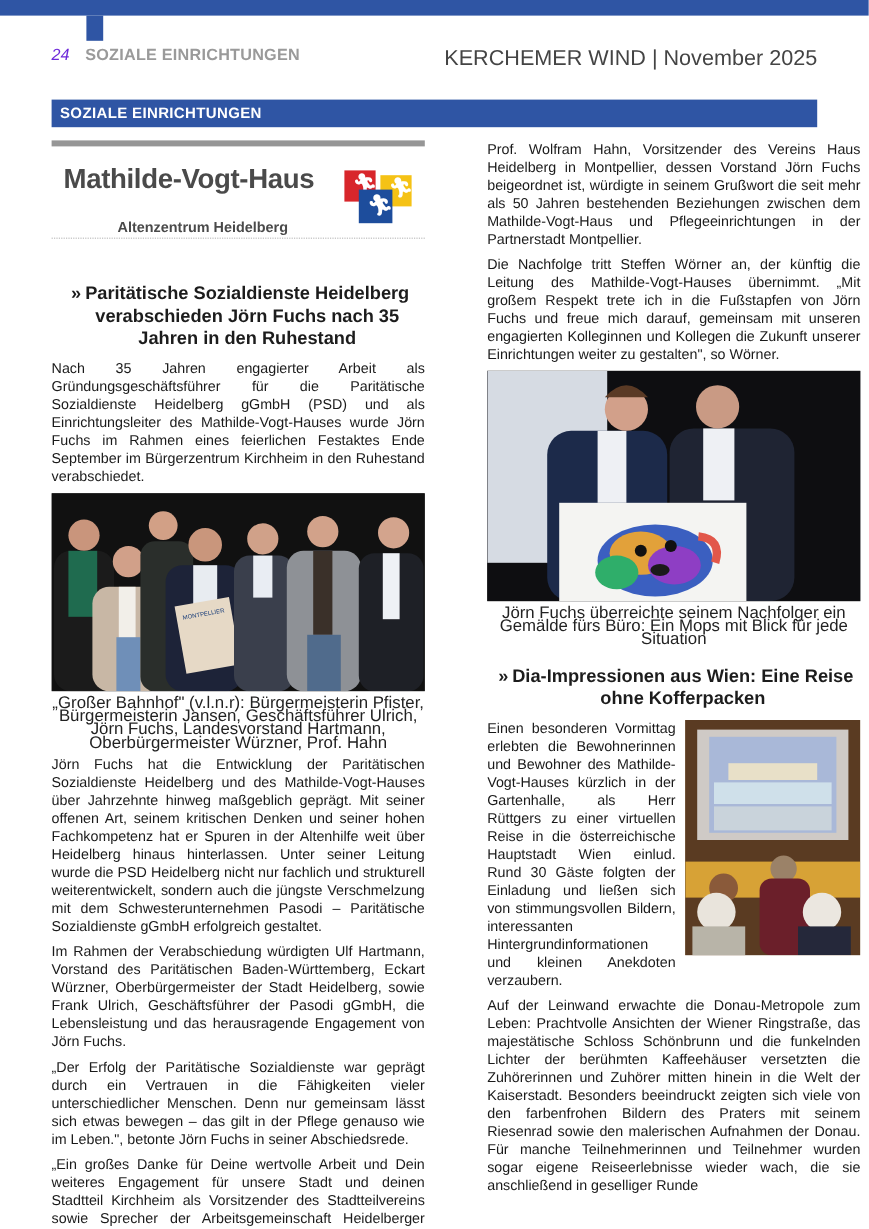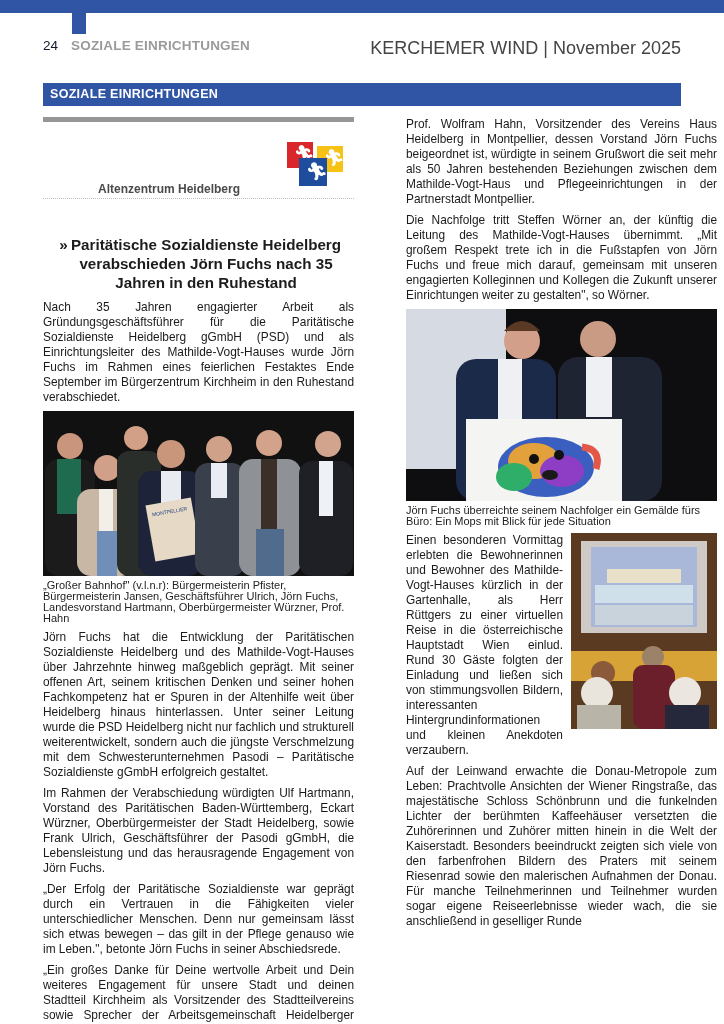--- a/index.html
+++ b/index.html
@@ -3,21 +3,21 @@
 <meta charset="utf-8">
 <style>
   html, body { margin: 0; padding: 0; }
   body {
     width: 724px; height: 1024px; background: #ffffff; position: relative; overflow: hidden;
     font-family: "Liberation Sans", sans-serif; color: #1a1a1a;
   }
   .top-bar { position: absolute; left: 0; top: 0; width: 724px; height: 13px; background: #2f55a4; }
   .top-tab { position: absolute; left: 72px; top: 13px; width: 14px; height: 21px; background: #2f55a4; }
   .running-head { position: absolute; top: 38px; left: 43px; right: 43px; height: 18px; font-size: 13.5px; }
-  .page-num { position: absolute; left: 0; top: 0; color: #0f172a; }
+  .page-num { position: absolute; left: 0; top: 0; color: #6d28d9; font-style: italic; }
   .section-name { position: absolute; left: 28px; top: 0; color: #9a9a9a; font-weight: bold; letter-spacing: 0.2px; }
   .issue { position: absolute; right: 0; top: 0; color: #444; font-size: 18px; }
   .section-band { position: absolute; left: 43px; top: 83px; width: 638px; height: 23px; background: #2f55a4; color: #fff; font-weight: bold; font-size: 12.5px; line-height: 23px; padding-left: 7px; box-sizing: border-box; letter-spacing: 0.3px; }
 
   .col { position: absolute; width: 311px; font-size: 11.9px; line-height: 15px; text-align: justify; hyphens: manual; }
   .col p { margin: 0 0 6px 0; }
   .col-left { left: 43px; top: 117px; }
   .col-right { left: 370px; top: 117px; margin-left: 36px; }
 
   .logo-block { position: relative; height: 76px; border-top: 5px solid #969696; border-bottom: 1px dotted #bdbdbd; margin-bottom: 36px; }
@@ -29,21 +29,21 @@
   .sq.yellow { left: 30px; top: 6px; background: #f5c215; }
   .sq.blue { left: 12px; top: 18px; width: 28px; height: 28px; background: #1d4d9c; }
   .fig { position: absolute; color: #fff; font-size: 16px; font-weight: bold; line-height: 1; }
 
   .headline { font-size: 15.2px; line-height: 19px; font-weight: bold; color: #1c1c1c; margin: 0 0 8px 0; padding-left: 15px; text-indent: -15px; text-align: center; }
   .headline .raquo { display: inline-block; width: 15px; text-indent: 0; }
 
   .photo { position: relative; overflow: hidden; }
   .photo-group { height: 165px; background: #121212; margin: 6px 0 4px 0; }
   .photo-pug { height: 192px; background: #0f0f12; margin: 6px 0 4px 0; }
-  .caption { font-size: 11px; line-height: 11px; color: #222; margin: 0 0 8px 0; text-align: left; }
+  .caption { font-size: 14px; line-height: 11px; color: #222; margin: 0 0 8px 0; text-align: center; }
 
   .vienna-wrap { overflow: hidden; }
   .vienna-photo { float: right; width: 146px; height: 196px; margin: 0 0 4px 8px; background: #6b4a2a; position: relative; overflow: hidden; }
   .vienna-text { text-align: justify; }
 </style>
 </head>
 <body>
 
 <div class="top-bar"></div>
 <div class="top-tab"></div>
@@ -51,20 +51,21 @@
 <div class="running-head">
   <span class="page-num">24</span>
   <span class="section-name">SOZIALE EINRICHTUNGEN</span>
   <span class="issue">KERCHEMER WIND | November 2025</span>
 </div>
 
 <div class="section-band">SOZIALE EINRICHTUNGEN</div>
 
 <div class="col col-left">
   <div class="logo-block">
+    <div class="logo-title">Mathilde-Vogt-Haus</div>
     <div class="logo-sub">Altenzentrum Heidelberg</div>
     <div class="logo-mark">
       <div class="sq red">
           <span class="fig" style="left:7px;top:4px;">🏃︎</span>
         </div>
       <div class="sq yellow">
           <span class="fig" style="left:7px;top:4px;">🏃︎</span>
         </div>
       <div class="sq blue">
           <span class="fig" style="left:7px;top:5px;font-size:17px;">🏃︎</span>
@@ -144,20 +145,21 @@
       <ellipse cx="156" cy="162" rx="22" ry="16" fill="#8e3ec4"></ellipse>
       <ellipse cx="108" cy="168" rx="18" ry="14" fill="#2fae6a"></ellipse>
       <circle cx="128" cy="150" r="5" fill="#111"></circle>
         <circle cx="153" cy="146" r="5" fill="#111"></circle>
       <ellipse cx="144" cy="166" rx="8" ry="5" fill="#1a1a1a"></ellipse>
       <path d="M176 138 Q196 140 190 160" stroke="#e2574a" stroke-width="7" fill="none"></path>
     </svg>
   </div>
   <p class="caption">Jörn Fuchs überreichte seinem Nachfolger ein Gemälde fürs Büro: Ein Mops mit Blick für jede Situation</p>
 
+  <h2 class="headline" style="margin-top:16px;"><span class="raquo">»</span><span>Dia-Impressionen aus Wien: Eine Reise ohne Kofferpacken</span></h2>
 
   <div class="vienna-wrap">
     <div class="vienna-photo">
       <svg width="146" height="196" viewBox="0 0 146 196">
         <rect x="0" y="0" width="146" height="196" fill="#5a3b22"></rect>
         <rect x="10" y="8" width="126" height="92" fill="#cfcac6"></rect>
         <rect x="20" y="14" width="106" height="80" fill="#a9b8d8"></rect>
         <rect x="36" y="36" width="74" height="14" fill="#e8e0c8"></rect>
         <rect x="24" y="52" width="98" height="18" fill="#cfe0ea"></rect>
         <rect x="24" y="72" width="98" height="20" fill="#c9d3db"></rect>

